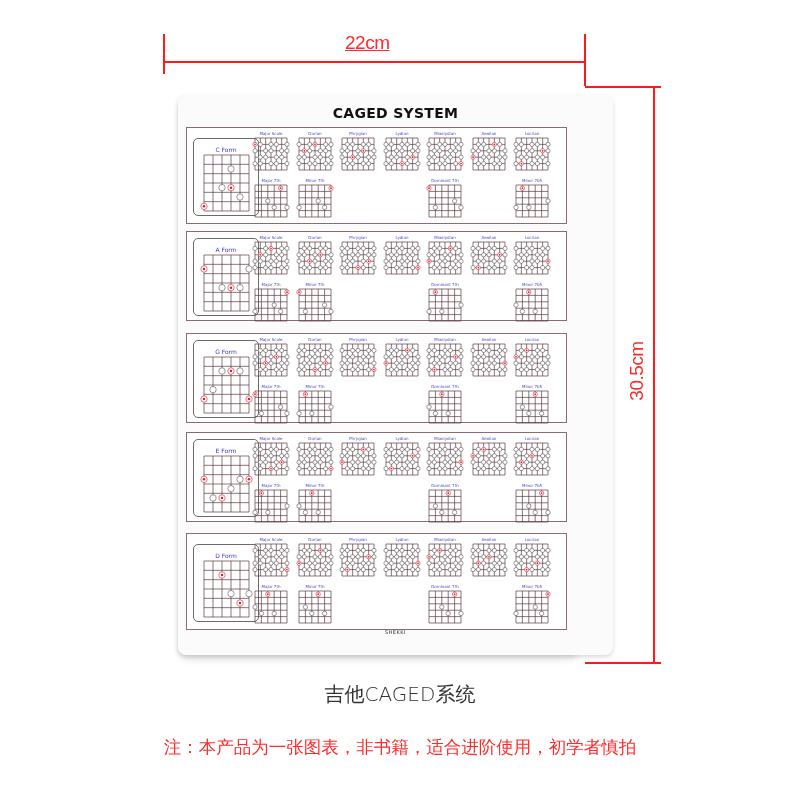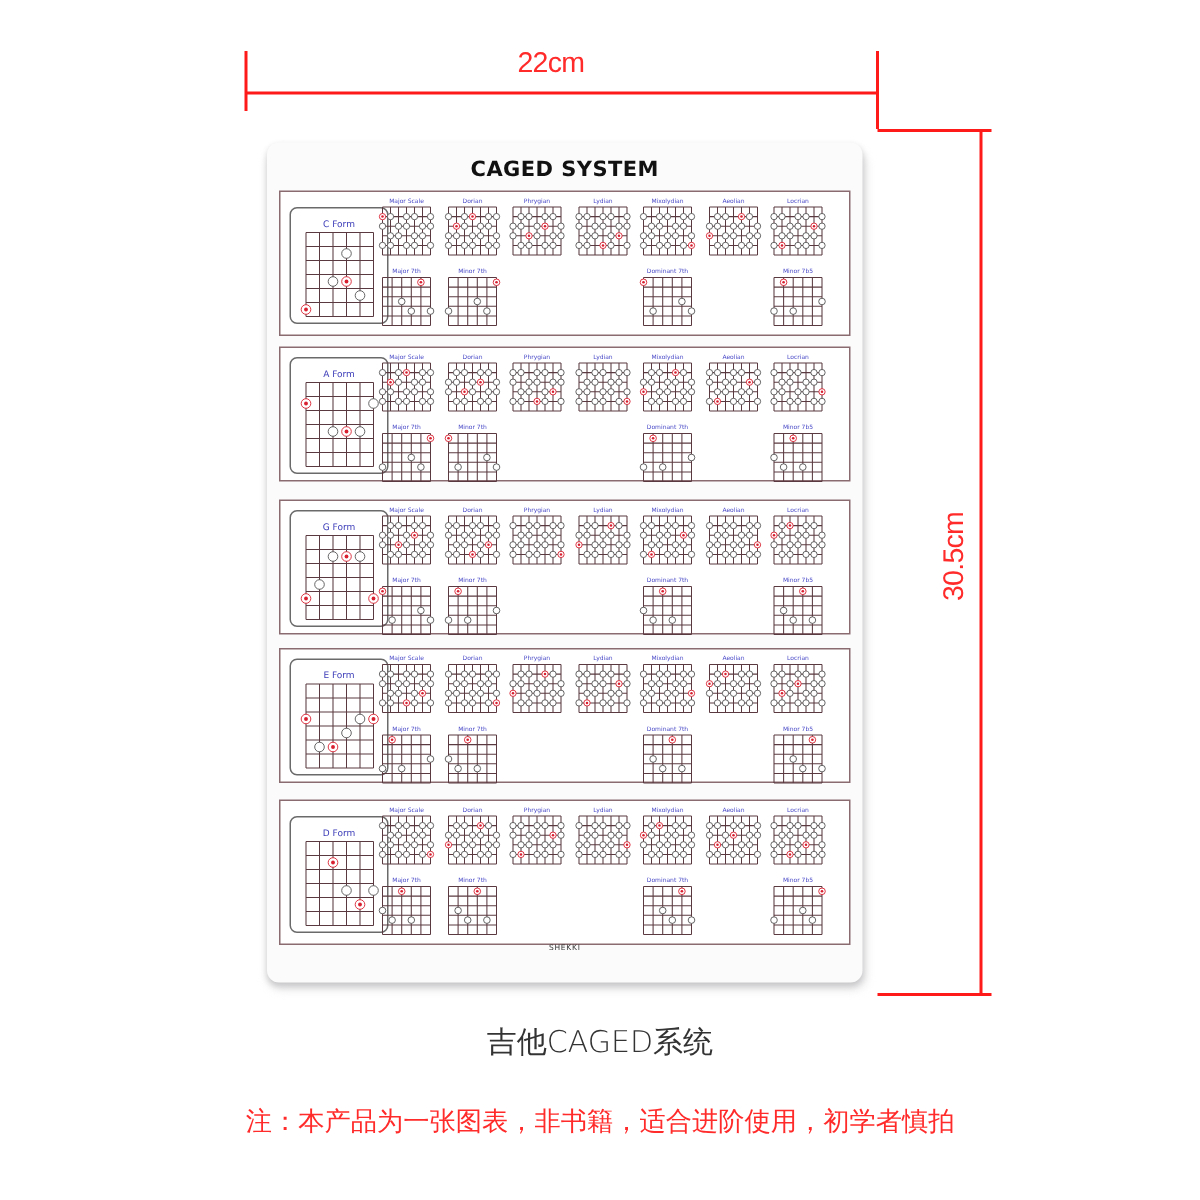--- a/index.html
+++ b/index.html
@@ -5,21 +5,21 @@
   html, body { margin:0; padding:0; }
   body { width:800px; height:800px; background:#ffffff; position:relative; overflow:hidden;
          font-family:"DejaVu Sans", sans-serif; }
   .dim-line { position:absolute; background:#ff1a1a; }
   .dim-label { position:absolute; color:#ff2a2a; font-family:"Liberation Sans", sans-serif; font-size:19px; letter-spacing:-0.5px; }
   .dim-label.vert { transform:rotate(-90deg); transform-origin:center center; }
 
   .poster-shadow { position:absolute; left:178px; top:100px; width:400px; height:560px;
                    border-radius:10px; background:#e6e6e8; filter:blur(3px); }
   .poster { position:absolute; left:178px; top:95px; width:397px; height:560px;
-            background:#fbfbfc; border-radius:8px; box-shadow:0 2px 4px rgba(0,0,0,0.15); }
+            background:#fbfbfc; border-radius:8px; box-shadow:0 2px 4px rgba(0,0,0,0.15);padding-left:38px; }
   .poster-title { position:absolute; left:0; right:0; top:10px; text-align:center;
                   font-family:"DejaVu Sans", sans-serif; font-weight:bold; font-size:14px; color:#111; letter-spacing:0.3px; }
 
   .section { position:absolute; left:8px; width:381px; border:1px solid #8a6b6f; background:#fff; box-sizing:border-box; }
   .form-box { position:absolute; left:6px; width:66px; height:78px; border:1px solid #6a6a6a; border-radius:5px; box-sizing:border-box; background:#fff; }
   .form-label { position:absolute; top:7px; left:0; right:0; text-align:center; font-size:6px; color:#3a3ab8; }
   .diag-label { position:absolute; font-size:4px; color:#4a4ac8; text-align:center; width:44px; white-space:nowrap; }
   .brand { position:absolute; left:0; right:0; top:534px; text-align:center; font-size:5px; color:#333; letter-spacing:0.5px; }
 
   .caption { position:absolute; left:0; right:0; top:681px; text-align:center; font-size:20px; color:#333;
@@ -27,21 +27,21 @@
   .note { position:absolute; left:0; right:0; top:735px; text-align:center; font-size:17.5px; color:#ff2a2a;
           font-family:"DejaVu Sans", sans-serif; }
 </style>
 </head>
 <body>
 
 <div>
   <div class="dim-line" style="left:163px;top:34px;width:2px;height:40px;"></div>
   <div class="dim-line" style="left:584px;top:34px;width:2px;height:52px;"></div>
   <div class="dim-line" style="left:164px;top:61px;width:421px;height:2px;"></div>
-  <div class="dim-label" style="left:345px;top:32px;">22cm</div>
+  <div class="dim-label" style="left:345px;top:32px;text-decoration:underline;">22cm</div>
 </div>
 <div>
   <div class="dim-line" style="left:585px;top:86px;width:76px;height:2px;"></div>
   <div class="dim-line" style="left:585px;top:662px;width:76px;height:2px;"></div>
   <div class="dim-line" style="left:653px;top:86px;width:2px;height:577px;"></div>
   <div class="dim-label vert" style="left:602px;top:360px;width:70px;text-align:center;">30.5cm</div>
 </div>
 
 <div class="poster-shadow"></div>
 <div class="poster" id="poster">

